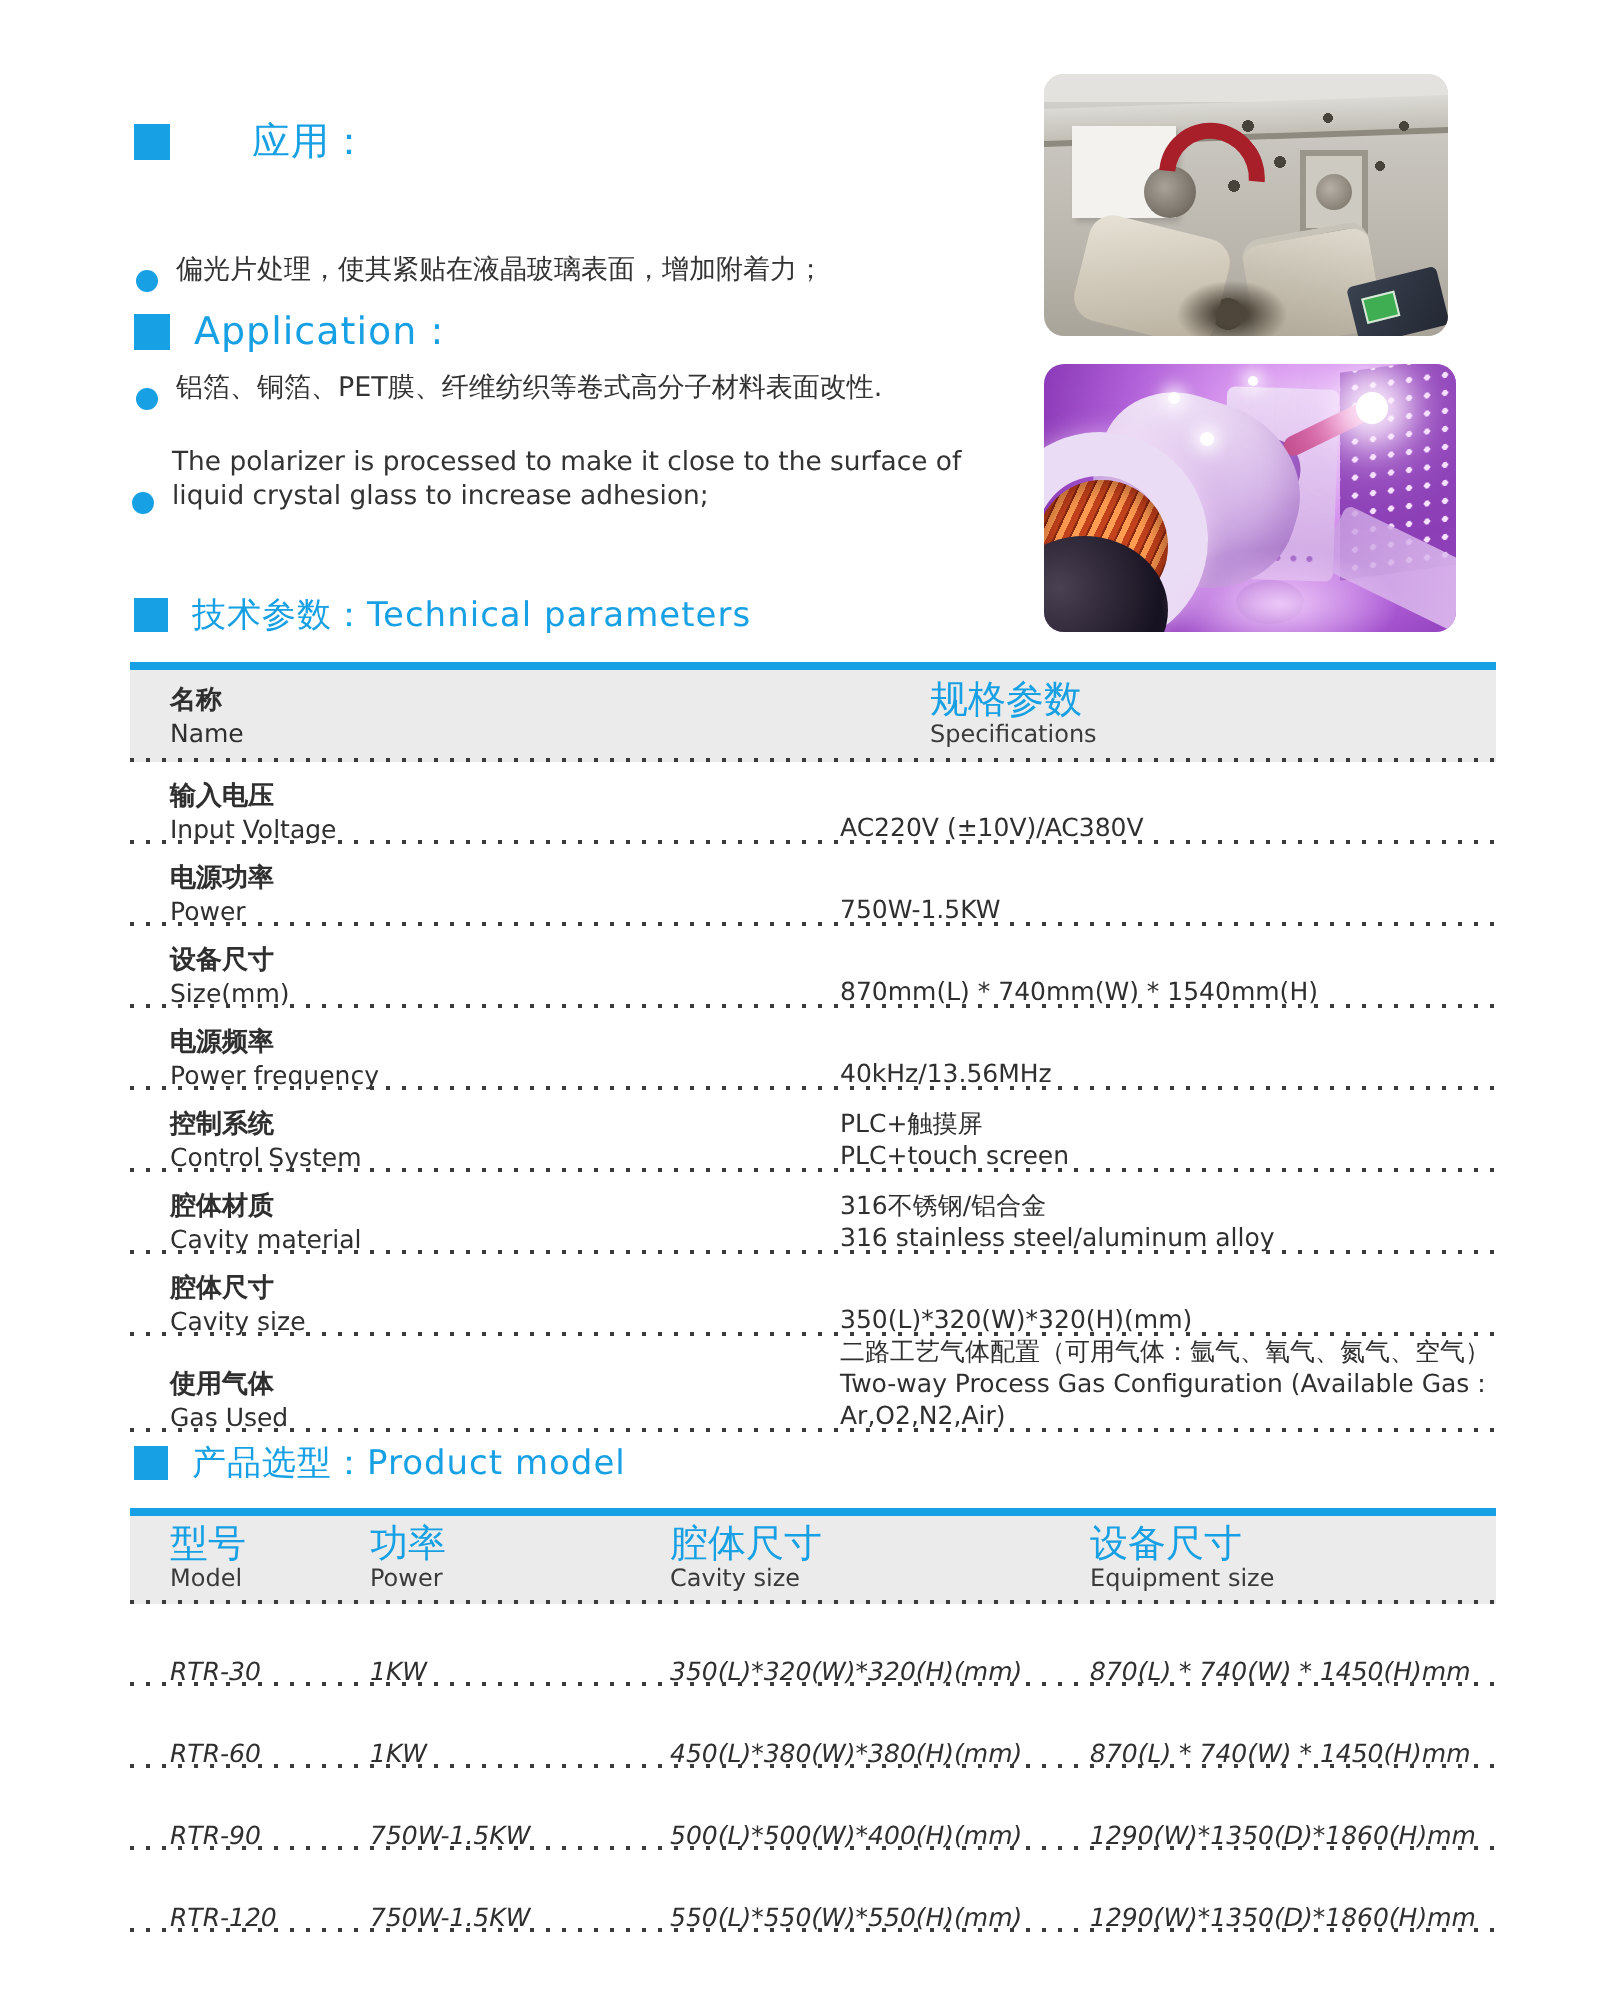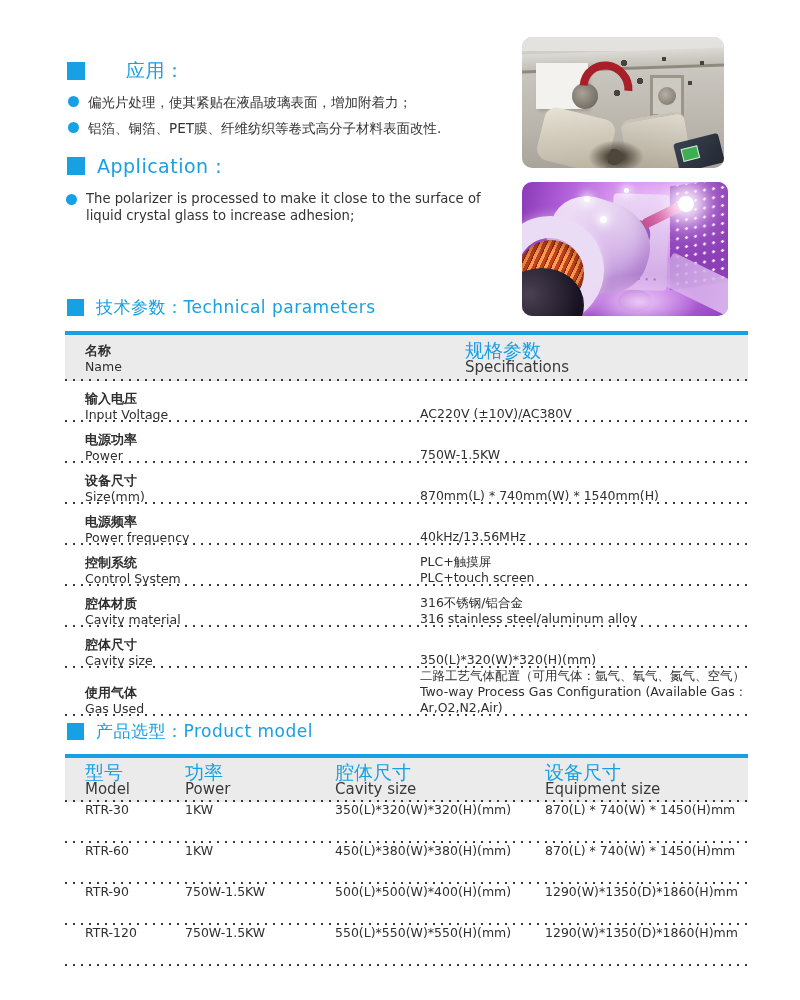--- a/index.html
+++ b/index.html
@@ -7,35 +7,35 @@
         font-family:"DejaVu Sans","Liberation Sans",sans-serif;color:#303030;}
 
   
   .sec-head{position:absolute;display:flex;align-items:center;}
   .sq{width:18px;height:18px;background:#17A0E4;margin-right:12px;flex:0 0 auto;}
   .sec-title{color:#17A0E4;font-size:19px;letter-spacing:.5px;}
   .sec-title.small{font-size:17px;}
 
   
   .bullets{position:absolute;display:flex;flex-direction:column;}
-  .bullet-item{display:flex;align-items:flex-start;margin-bottom:5px;}
+  .bullet-item{display:flex;align-items:flex-end;margin-bottom:5px;margin-top:33px;}
   .bdot{width:11px;height:11px;border-radius:50%;background:#17A0E4;margin:4px 9px 0 2px;flex:0 0 auto;}
   .btext{font-size:13.5px;line-height:21px;color:#333;}
   .bullets.en .btext{font-size:13.2px;line-height:17px;}
   .bullets.en .bullet-item{margin-bottom:2px;}
 
   
   .dtable{position:absolute;width:683px;border-top:4px solid #17A0E4;}
   .thead{display:flex;background:#EBEBEB;align-items:center;}
   .tech-thead{height:46px;gap:45px;}
   .prod-thead{height:44px;}
   .hcell .zh{font-size:19px;color:#17A0E4;line-height:19px;}
-  .hcell .en{font-size:15px;color:#3a3a3a;line-height:15px;}
+  .hcell .en{font-size:12px;color:#3a3a3a;line-height:15px;}
   .trow{display:flex;min-height:41px;align-items:flex-end;}
-  .prow{display:flex;height:41px;align-items:flex-start;}
+  .prow{display:flex;height:41px;align-items:flex-end;font-style:italic;}
   .dotted{position:relative;}
   .dotted::after{content:"";position:absolute;left:0;right:0;bottom:0;height:2px;
     background:repeating-linear-gradient(90deg,#3B3B3B 0 2.2px,transparent 2.2px 8px);}
   .col-name{width:355px;padding-left:20px;box-sizing:border-box;display:flex;flex-direction:column;justify-content:center;}
   .col-spec{flex:1;display:flex;flex-direction:column;justify-content:center;}
   .col-name .zh{font-size:13px;font-weight:600;color:#2f2f2f;line-height:17px;}
   .col-name .en{font-size:12.5px;color:#2f2f2f;line-height:15px;}
   .col-spec .val{font-size:12.5px;color:#2f2f2f;line-height:16px;}
   .pc1{width:120px;padding-left:20px;box-sizing:border-box;}
   .pc2{width:150px;}

